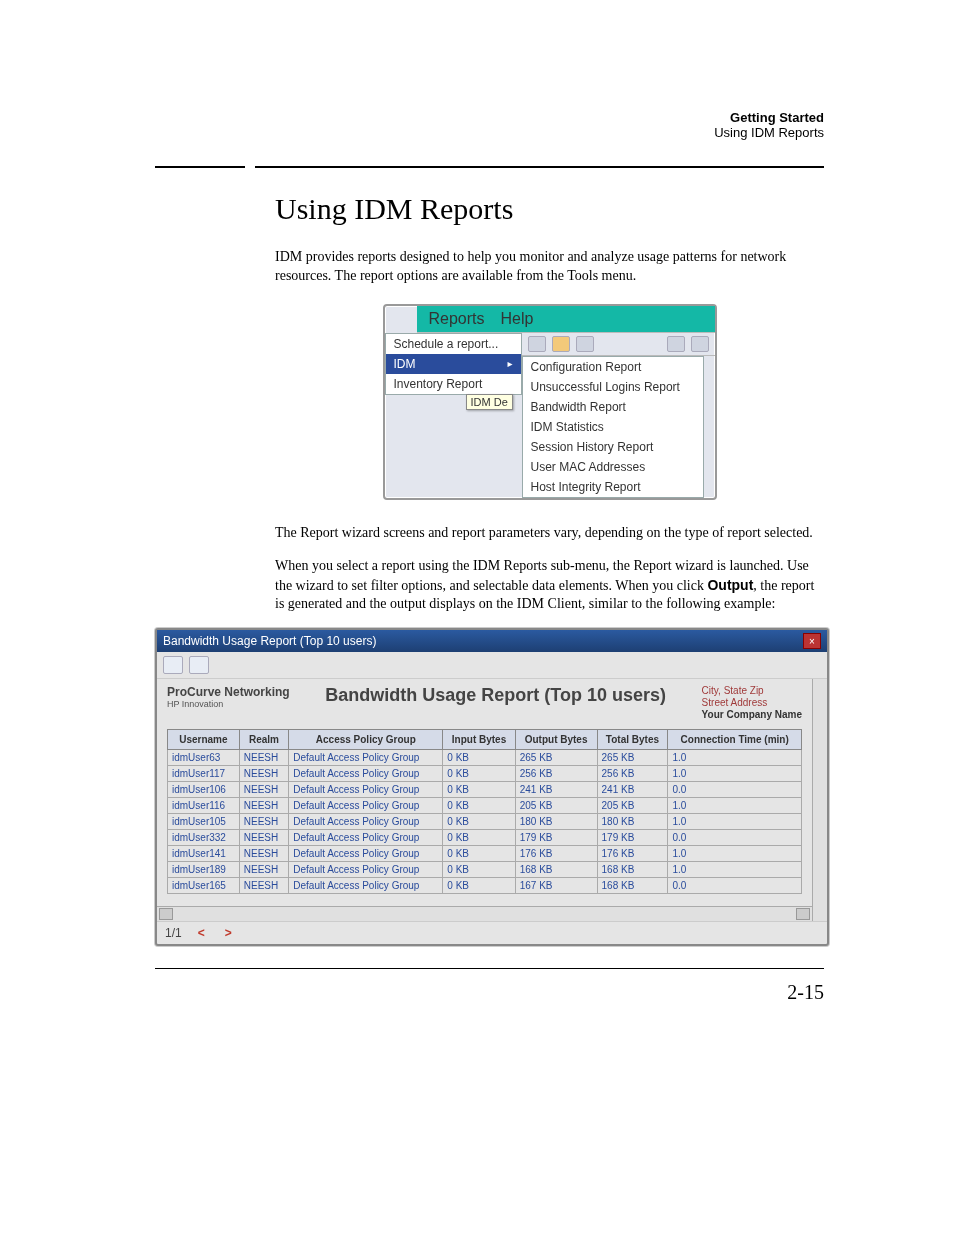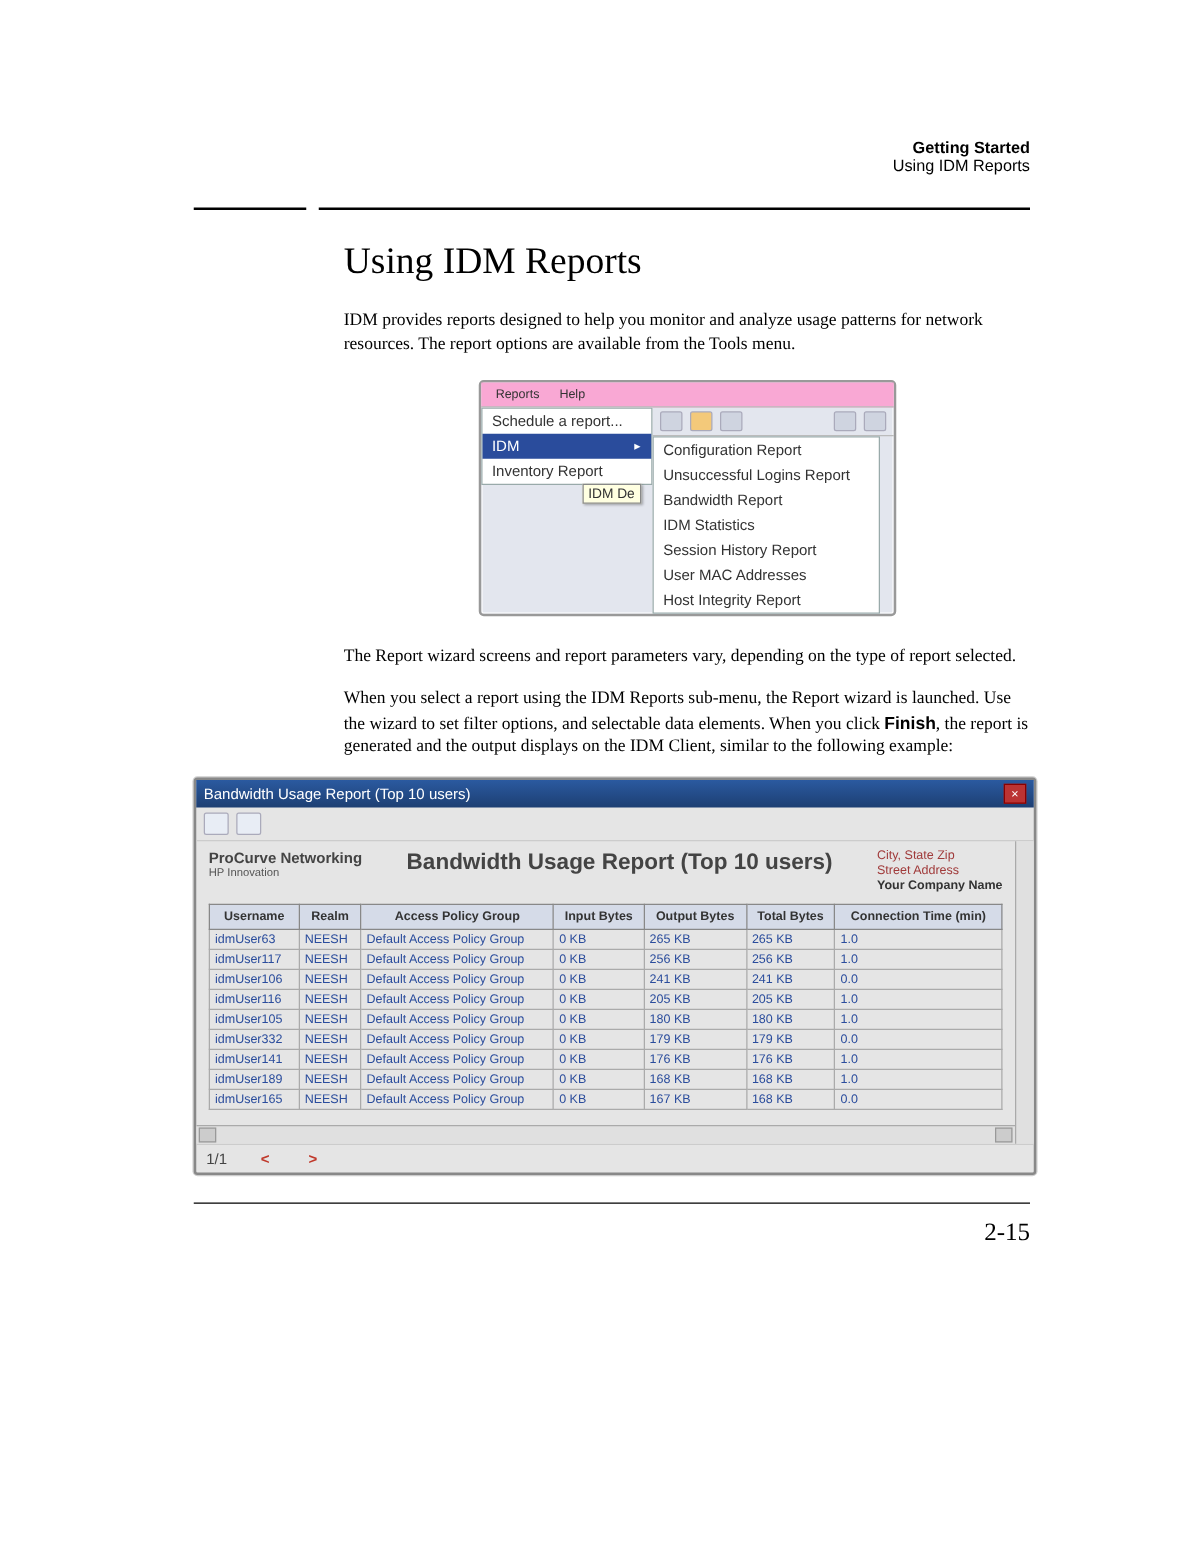--- a/index.html
+++ b/index.html
@@ -56,23 +56,24 @@
     background: #e3e6ee;
     font-family: Tahoma, Arial, sans-serif;
     font-size: 12px;
     color: #333;
     width: 330px;
     box-shadow: inset 0 0 0 1px #fff;
   }
   .menubar {
     display: flex;
     padding: 2px 4px;
-    background: #f9a8d4;
+    background: #14b8a6;
     border-bottom: 1px solid #bbb;
-    font-size: 10px;
+    font-size: 16px;
+    margin-left: 32px;
   }
   .menubar .mi { padding: 2px 8px; }
   .menu-panel {
     display: flex;
     flex-direction: column;
     background: #fff;
     border: 1px solid #9aa;
     width: 135px;
     position: relative;
   }
@@ -139,21 +140,21 @@
   .rw-head-row { display:flex; justify-content:space-between; align-items:flex-start; margin-bottom:8px;}
   .brand { font-family: Arial; }
   .brand .b1 { font-weight:bold; font-size:12px; }
   .brand .b2 { font-size:9px; color:#555;}
   .rtitle { font-family: Arial; font-weight:bold; font-size:18px; text-align:center; flex:1;}
   .rmeta { font-size:10px; color:#a03a3a; line-height:1.2;}
   .rmeta .bold { font-weight:bold; color:#333;}
   table.rtab { width:100%; border-collapse:collapse; font-size:10px; color:#2a4c9c;}
   table.rtab th { background:#d5dbe8; color:#333; font-weight:bold; padding:4px 4px; border:1px solid #888; font-size:10px;}
   table.rtab td { border:1px solid #aaa; padding:2px 4px; white-space:nowrap;}
-  .rw-footer { display:flex; align-items:center; gap:23px; padding:4px 8px; border-top:1px solid #ccc; font-size:12px;}
+  .rw-footer { display:flex; align-items:center; gap:12px; padding:4px 8px; border-top:1px solid #ccc; font-size:12px;}
   .rw-footer .navbtn { color:#c0392b; font-weight:bold; padding:0 4px;}
   .hr-full { border:none; border-top:1px solid #000; margin:22px 0 12px 0;}
   .page-num { text-align:right; font-family:"Century Schoolbook", Georgia, serif; font-size:20px;}
   .scroll-stub { width:14px; background:#e0e0e0; border-left:1px solid #aaa;}
   .rw-flex { display:flex;}
   .rw-main { flex:1; overflow:hidden;}
   .hscroll { height:14px; background:#e0e0e0; border-top:1px solid #aaa; display:flex; align-items:center; padding:0 2px;}
   .hscroll .thumb-l { width:12px;height:10px;background:#ccc;border:1px solid #999;}
   .hscroll .track { flex:1;}
   .hscroll .thumb-r { width:12px;height:10px;background:#ccc;border:1px solid #999;}
@@ -217,21 +218,21 @@
               <div class="srow">Host Integrity Report</div>
             </div>
           </div>
         </div>
       </div>
     </div>
 
     <p class="body">The Report wizard screens and report parameters vary, depending on the type of report selected.</p>
 
     <p class="body">
-      <span>When you select a report using the IDM Reports sub-menu, the Report wizard is launched. Use the wizard to set filter options, and selectable data elements. When you click </span><span class="bold-ui">Finish</span><span>, the report is generated and the output displays on the IDM Client, similar to the following example:</span>
+      <span>When you select a report using the IDM Reports sub-menu, the Report wizard is launched. Use the wizard to set filter options, and selectable data elements. When you click </span><span class="bold-ui">Output</span><span>, the report is generated and the output displays on the IDM Client, similar to the following example:</span>
     </p>
   </div>
 
   <div class="report-window" style="margin-left:0;">
     <div class="rw-titlebar">
       <span>Bandwidth Usage Report (Top 10 users)</span>
       <div class="rw-close">×</div>
     </div>
     <div class="rw-toolbar">
       <div class="ic"></div>

